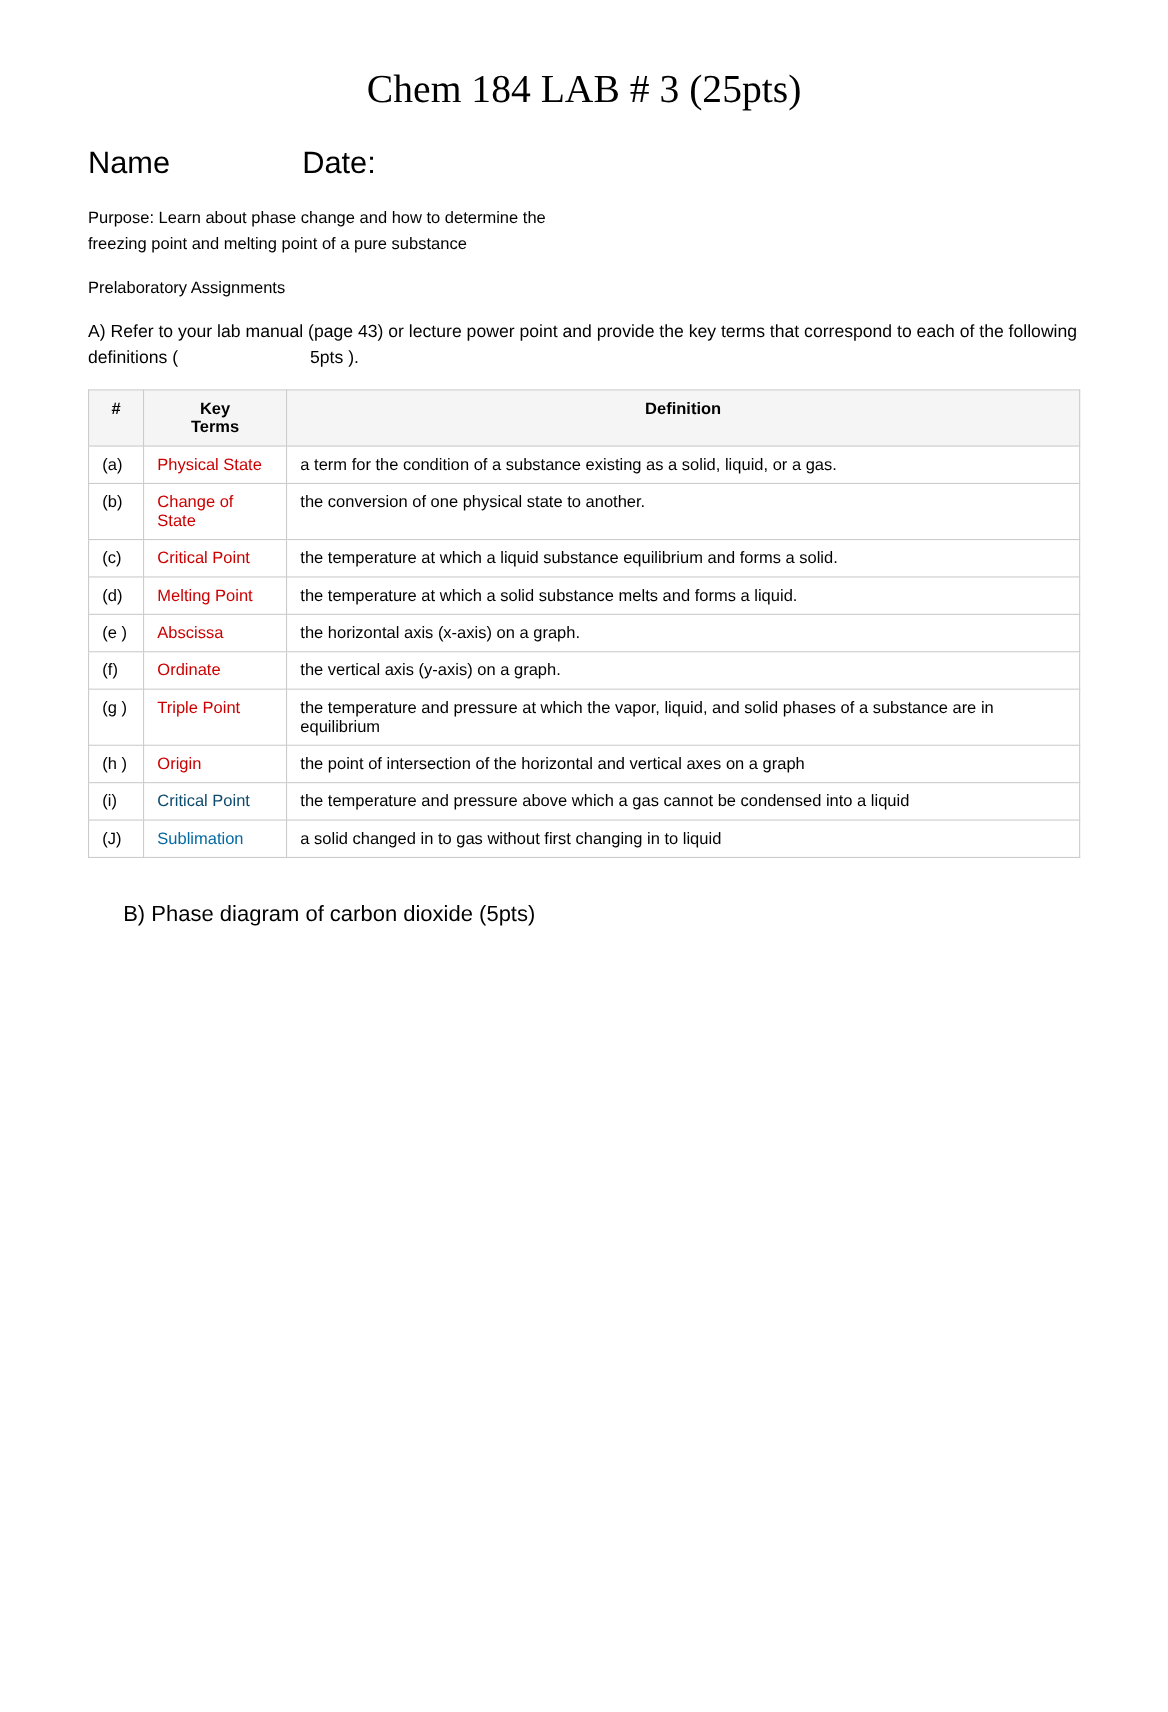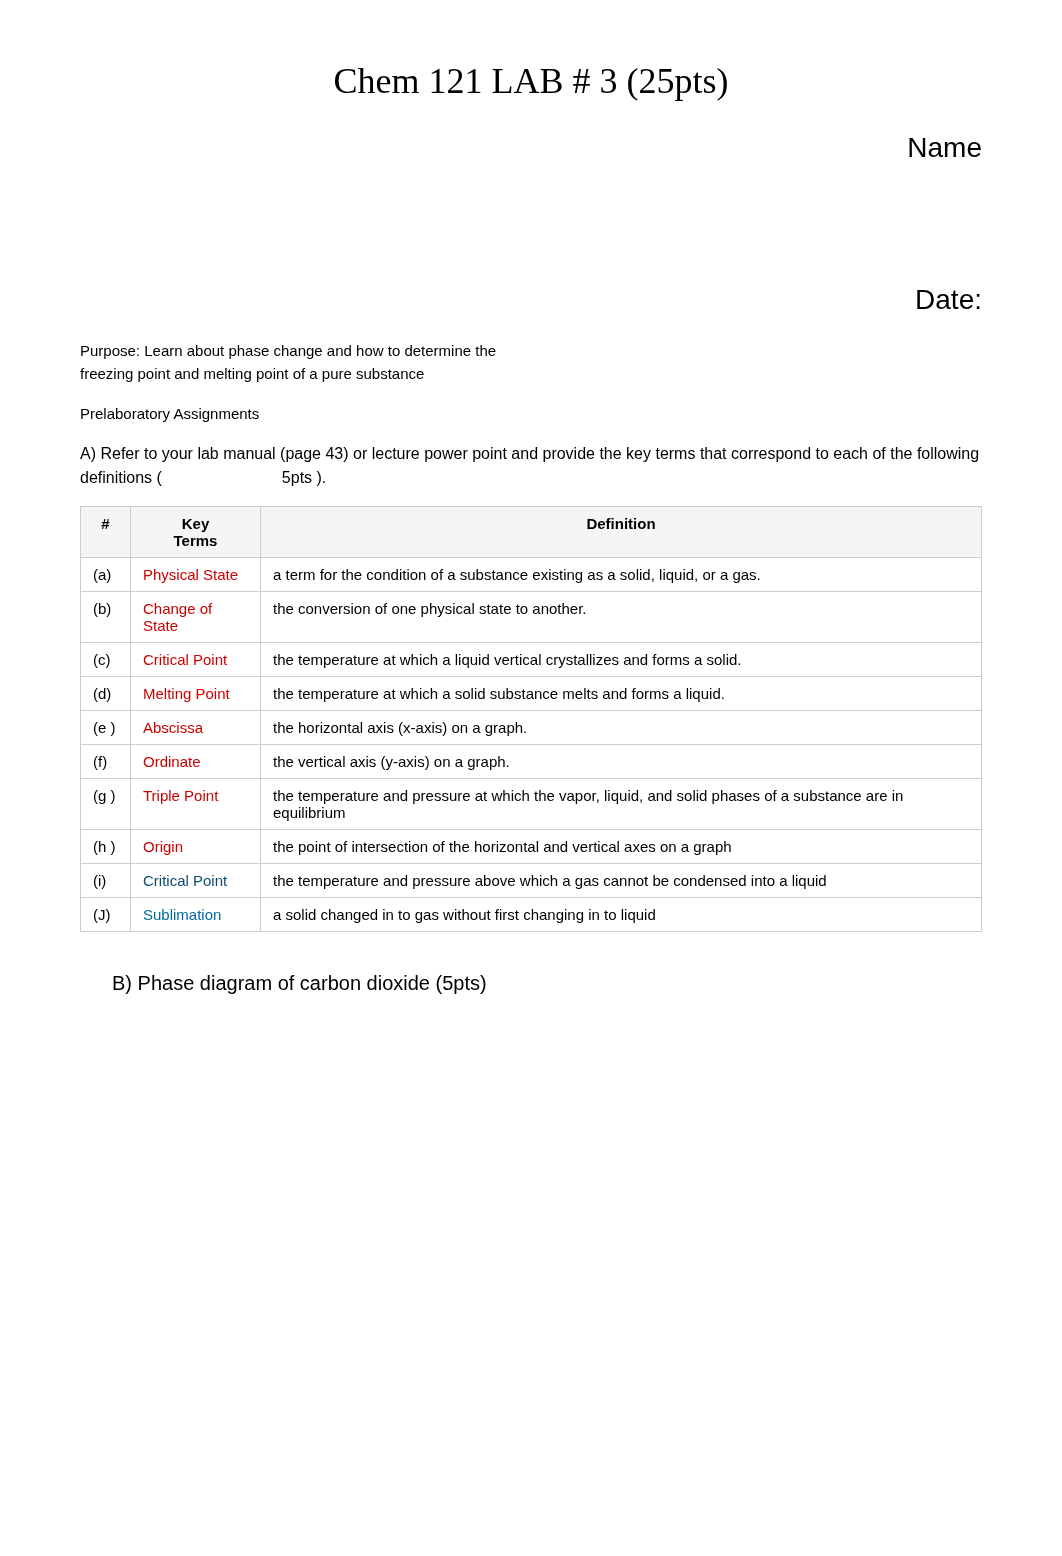--- a/index.html
+++ b/index.html
@@ -20,21 +20,21 @@
     .page-title {
       text-align: center;
       font-size: 36px;
       font-weight: normal;
       margin-bottom: 30px;
       font-family: Georgia, serif;
     }
 
     .name-date-row {
       display: flex;
-      flex-direction: column;
+      flex-direction: row;
       gap: 120px;
       margin-bottom: 24px;
       font-size: 28px;
       font-family: Arial, sans-serif;
       text-align: right;
     }
 
     .purpose-text {
       font-size: 15px;
       line-height: 1.5;
@@ -92,21 +92,21 @@
     .section-b {
       font-size: 20px;
       font-family: Arial, sans-serif;
       margin-top: 40px;
       margin-left: 32px;
     }
   </style>
 </head>
 <body>
 
-<h1 class="page-title">Chem 121 LAB # 3 (25pts)</h1>
+<h1 class="page-title">Chem 184 LAB # 3 (25pts)</h1>
 
 <div class="name-date-row">
   <span>Name</span>
   <span>Date:</span>
 </div>
 
 <div class="purpose-text">
   Purpose: Learn about phase change and how to determine the<br>
   freezing point and melting point of a pure substance
 </div>
@@ -133,21 +133,21 @@
         <td>a term for the condition of a substance existing as a solid, liquid, or a gas.</td>
       </tr>
       <tr>
         <td>(b)</td>
         <td style="color: rgb(204, 0, 0);">Change of State</td>
         <td>the conversion of one physical state to another.</td>
       </tr>
       <tr>
         <td>(c)</td>
         <td style="color: rgb(204, 0, 0);">Critical Point</td>
-        <td>the temperature at which a liquid vertical crystallizes and forms a solid.</td>
+        <td>the temperature at which a liquid substance equilibrium and forms a solid.</td>
       </tr>
       <tr>
         <td>(d)</td>
         <td style="color: rgb(204, 0, 0);">Melting Point</td>
         <td>the temperature at which a solid substance melts and forms a liquid.</td>
       </tr>
       <tr>
         <td>(e )</td>
         <td style="color: rgb(204, 0, 0);">Abscissa</td>
         <td>the horizontal axis (x-axis) on a graph.</td>

